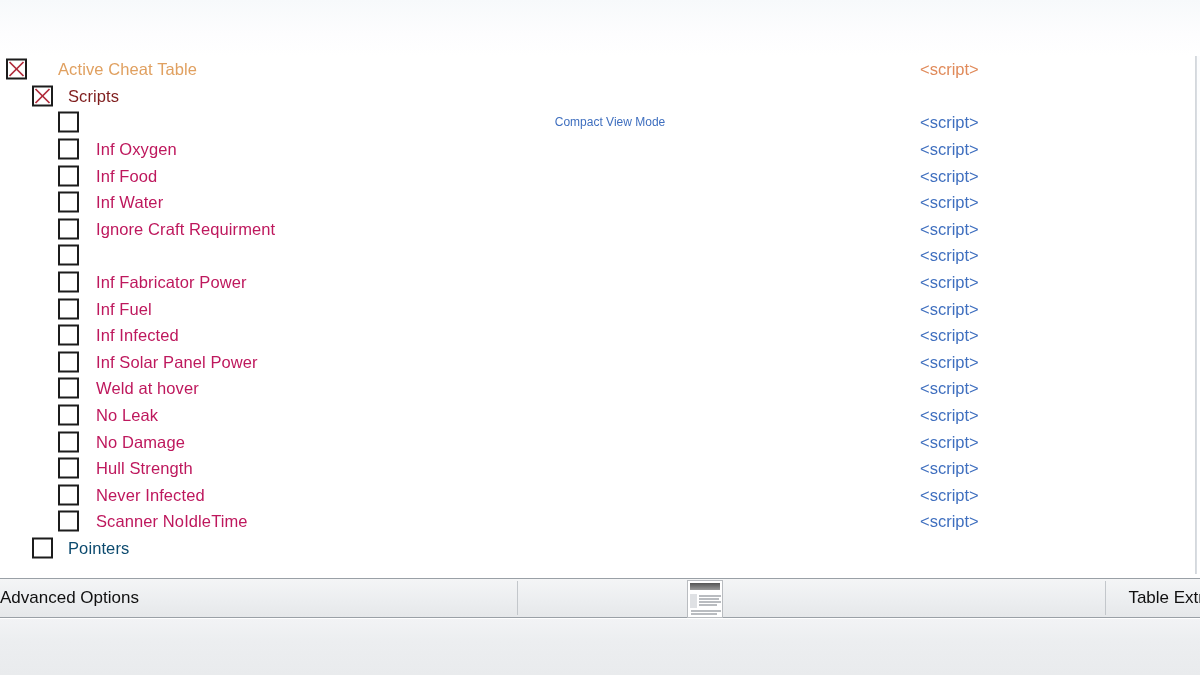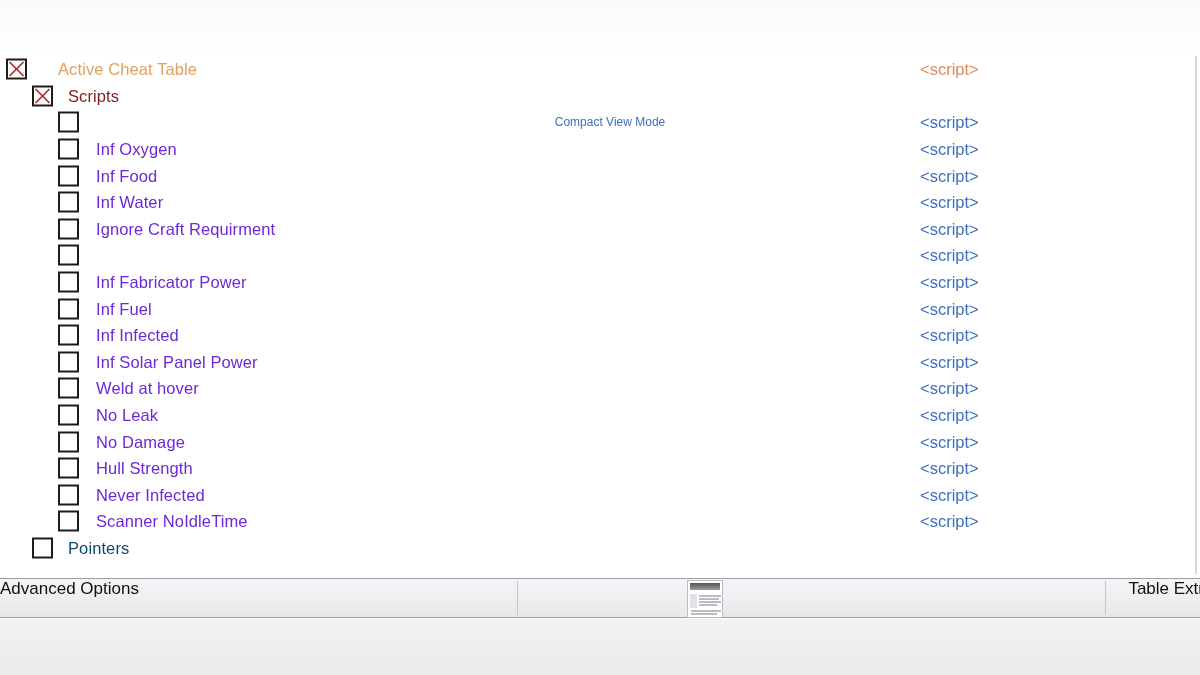--- a/index.html
+++ b/index.html
@@ -88,21 +88,21 @@
     top: 50%;
     transform: translateY(-50%);
     font-size: 16.5px;
     color: #3f6fbf;
   }
   .script.orange { color: #e08a5a; }
 
   
   .c-orange { color: #e0a060; }
   .c-maroon { color: #7f1d1d; }
-  .c-blue   { color: #6d28d9; }
+  .c-blue   { color: #be185d; }
   .c-green  { color: #0c4a6e; }
 
   
   .ind0 { left: 6px; }
   .ind1 { left: 32px; }
   .ind2 { left: 58px; }
 
   .lbl-ind0 { left: 58px; }
   .lbl-ind1 { left: 68px; }
   .lbl-ind2 { left: 96px; }
@@ -117,20 +117,21 @@
     box-sizing: border-box;
     background: linear-gradient(180deg,#f4f5f6 0%, #eceef0 55%, #e6e8ea 100%);
     border-top: 1px solid #9aa0a6;
     border-bottom: 1px solid #9aa0a6;
   }
   .sb-cell {
     position: absolute;
     top: 0;
     height: 38px;
     display: flex;
+    align-items: center;
     font-size: 17px;
     color: #101010;
   }
   .sb-left   { left: 0px;  }
   .sb-mid    { left: 530px; }
   .sb-right  { right: -4px; }
 
   .sb-sep {
     position: absolute;
     top: 2px;

